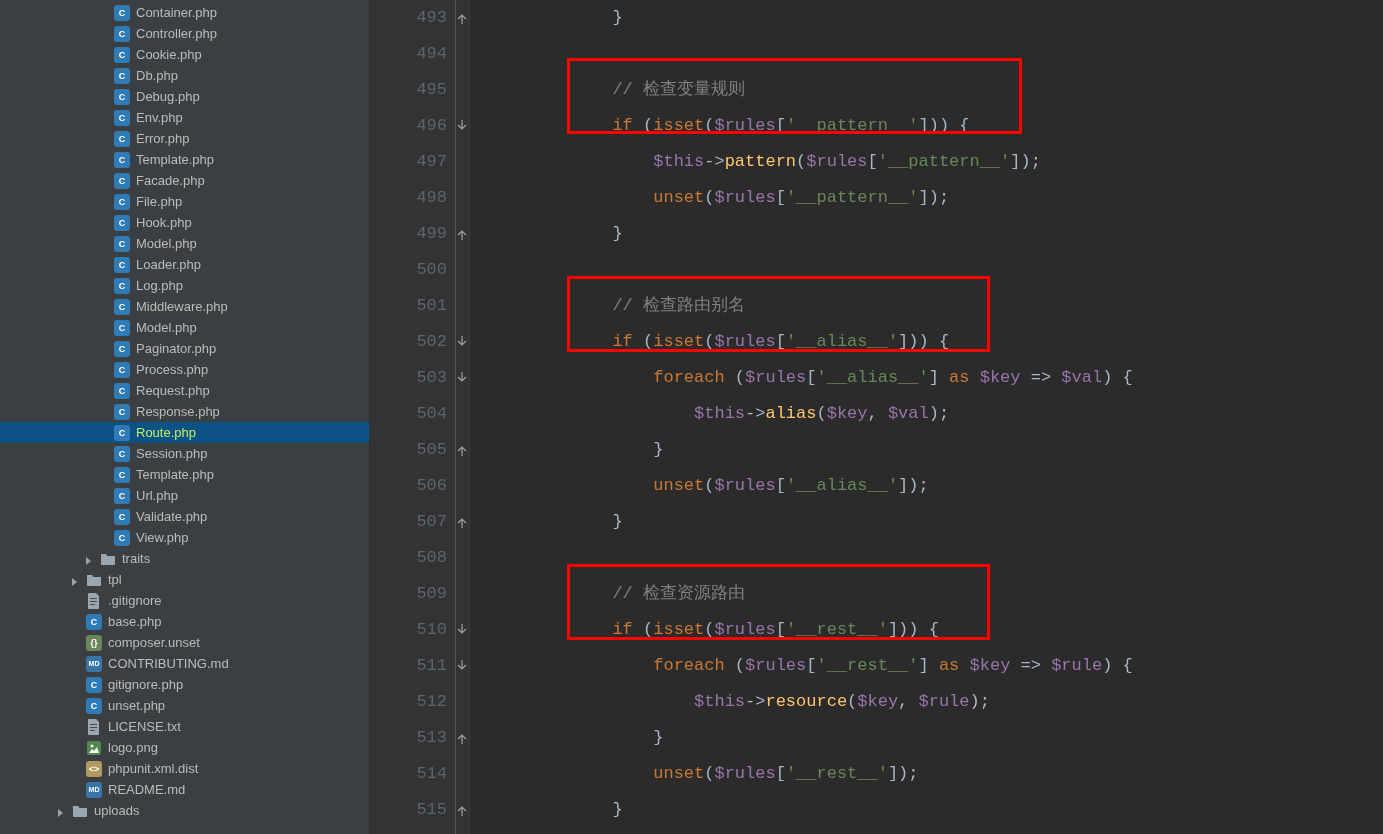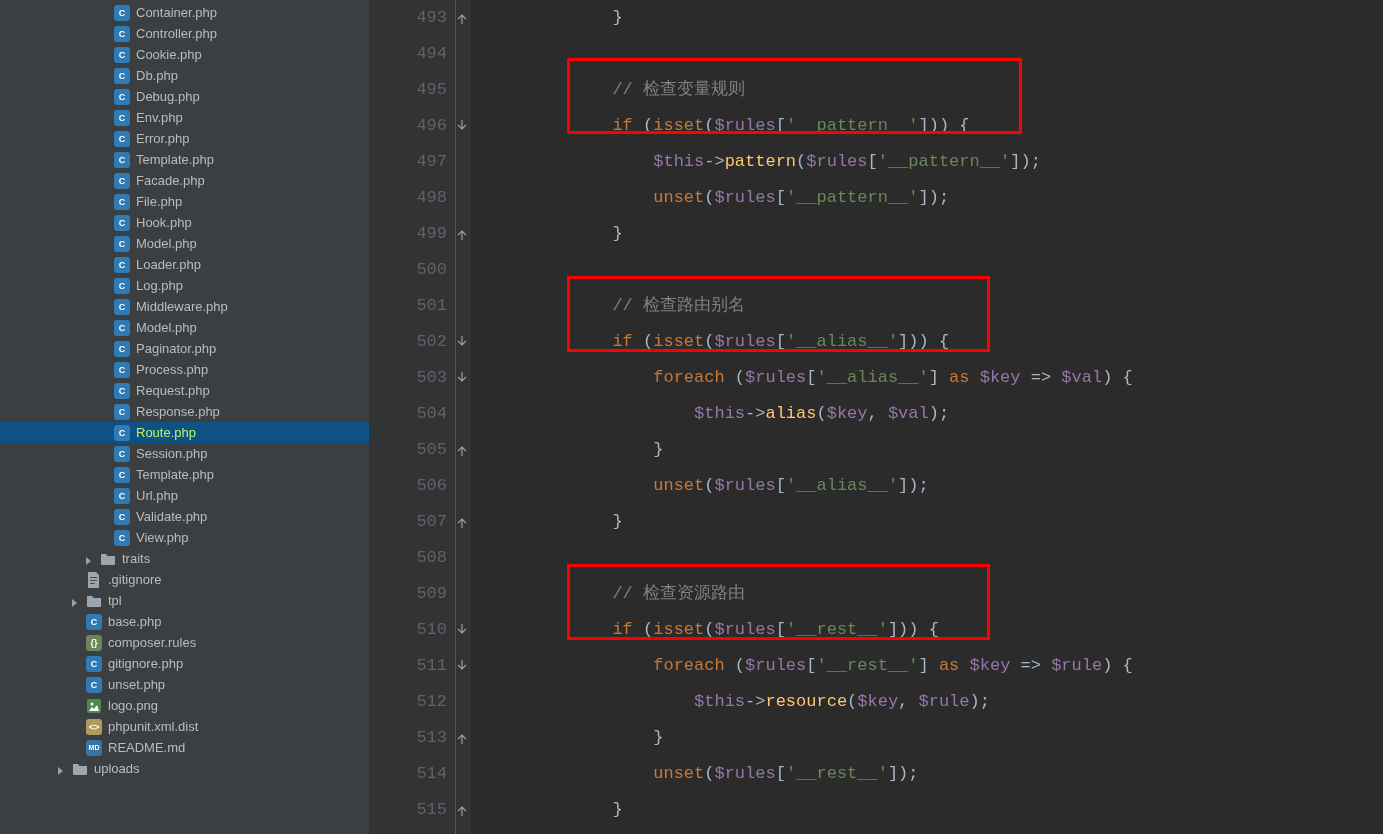--- a/index.html
+++ b/index.html
@@ -268,66 +268,85 @@
           </svg></span>
         <span class="plain-icon">
           <svg width="16" height="14" viewBox="0 0 16 14">
             <path fill="#9aa7b0" d="M1 2h5l1.5 2H15v8a1 1 0 0 1-1 1H2a1 1 0 0 1-1-1V2z"></path>
           </svg>
         </span>
         <span class="file-label">traits</span>
       </li>
       <li>
         <span class="indent" style="width: 64px;"></span>
+        <span class="arrow"><svg viewBox="0 0 10 10">
+            <path fill="#a0a0a0" d="M2 1l5 4-5 4z"></path>
+          </svg></span>
+        <span class="plain-icon">
+          <svg width="16" height="14" viewBox="0 0 16 14">
+            <path fill="#9aa7b0" d="M1 2h5l1.5 2H15v8a1 1 0 0 1-1 1H2a1 1 0 0 1-1-1V2z"></path>
+          </svg>
+        </span>
+        <span class="file-label">tpl</span>
+      </li>
+      <li>
+        <span class="indent" style="width: 64px;"></span>
         <span class="arrow-none"></span>
         <span class="plain-icon">
           <svg width="14" height="16" viewBox="0 0 14 16">
             <path fill="#9aa7b0" d="M2 0h7l3 3v12a1 1 0 0 1-1 1H2a1 1 0 0 1-1-1V1a1 1 0 0 1 1-1z"></path>
             <rect x="3" y="5" width="7" height="1" fill="#4a4a4a"></rect>
             <rect x="3" y="8" width="7" height="1" fill="#4a4a4a"></rect>
             <rect x="3" y="11" width="5" height="1" fill="#4a4a4a"></rect>
           </svg>
         </span>
         <span class="file-label">.gitignore</span>
       </li>
       <li>
         <span class="indent" style="width: 64px;"></span>
-        <span class="arrow"><svg viewBox="0 0 10 10">
-            <path fill="#a0a0a0" d="M2 1l5 4-5 4z"></path>
-          </svg></span>
-        <span class="plain-icon">
-          <svg width="16" height="14" viewBox="0 0 16 14">
-            <path fill="#9aa7b0" d="M1 2h5l1.5 2H15v8a1 1 0 0 1-1 1H2a1 1 0 0 1-1-1V2z"></path>
-          </svg>
-        </span>
-        <span class="file-label">tpl</span>
-      </li>
-      <li>
-        <span class="indent" style="width: 64px;"></span>
         <span class="arrow-none"></span>
         <span class="file-icon php-c">C</span>
         <span class="file-label">base.php</span>
       </li>
       <li>
         <span class="indent" style="width: 64px;"></span>
         <span class="arrow-none"></span>
         <span class="file-icon" style="background:#6a8759">{}</span>
-        <span class="file-label">composer.rules</span>
+        <span class="file-label">composer.unset</span>
+      </li>
+      <li>
+        <span class="indent" style="width: 64px;"></span>
+        <span class="arrow-none"></span>
+        <span class="md-icon">MD</span>
+        <span class="file-label">CONTRIBUTING.md</span>
       </li>
       <li>
         <span class="indent" style="width: 64px;"></span>
         <span class="arrow-none"></span>
         <span class="file-icon php-c">C</span>
         <span class="file-label">gitignore.php</span>
       </li>
       <li>
         <span class="indent" style="width: 64px;"></span>
         <span class="arrow-none"></span>
         <span class="file-icon php-c">C</span>
         <span class="file-label">unset.php</span>
+      </li>
+      <li>
+        <span class="indent" style="width: 64px;"></span>
+        <span class="arrow-none"></span>
+        <span class="plain-icon">
+          <svg width="14" height="16" viewBox="0 0 14 16">
+            <path fill="#9aa7b0" d="M2 0h7l3 3v12a1 1 0 0 1-1 1H2a1 1 0 0 1-1-1V1a1 1 0 0 1 1-1z"></path>
+            <rect x="3" y="5" width="7" height="1" fill="#4a4a4a"></rect>
+            <rect x="3" y="8" width="7" height="1" fill="#4a4a4a"></rect>
+            <rect x="3" y="11" width="5" height="1" fill="#4a4a4a"></rect>
+          </svg>
+        </span>
+        <span class="file-label">LICENSE.txt</span>
       </li>
       <li>
         <span class="indent" style="width: 64px;"></span>
         <span class="arrow-none"></span>
         <span class="plain-icon">
           <svg width="14" height="14" viewBox="0 0 14 14">
             <rect width="14" height="14" rx="2" fill="#4e8a4e"></rect>
             <circle cx="5" cy="5" r="1.5" fill="#fff"></circle>
             <path d="M2 12l3-4 2 2 3-4 2 6z" fill="#fff"></path>
           </svg>

